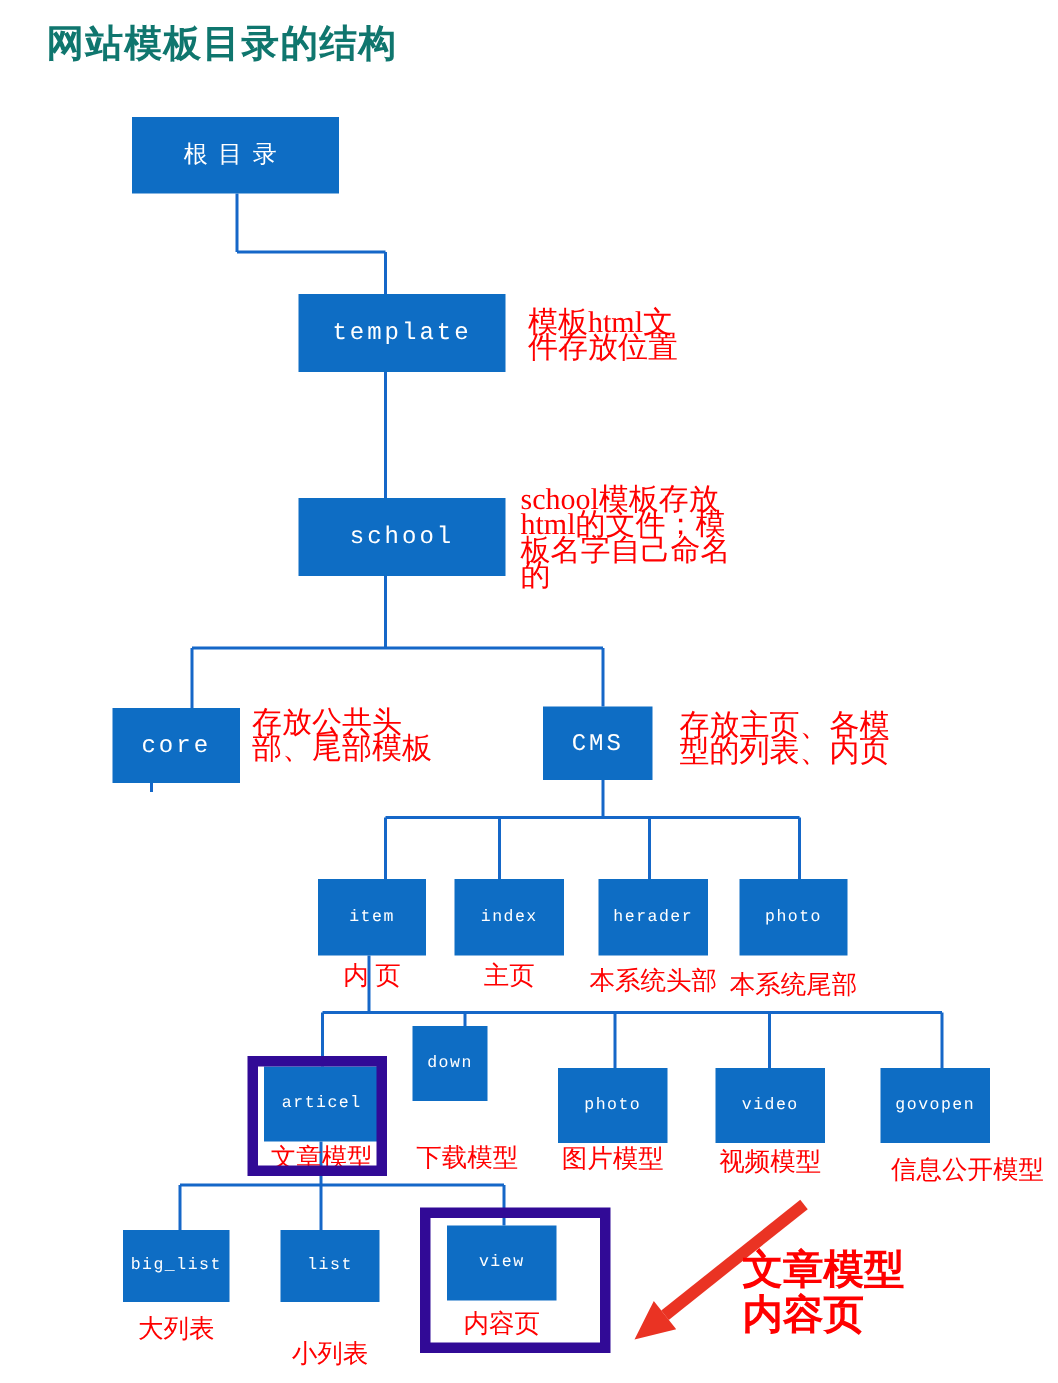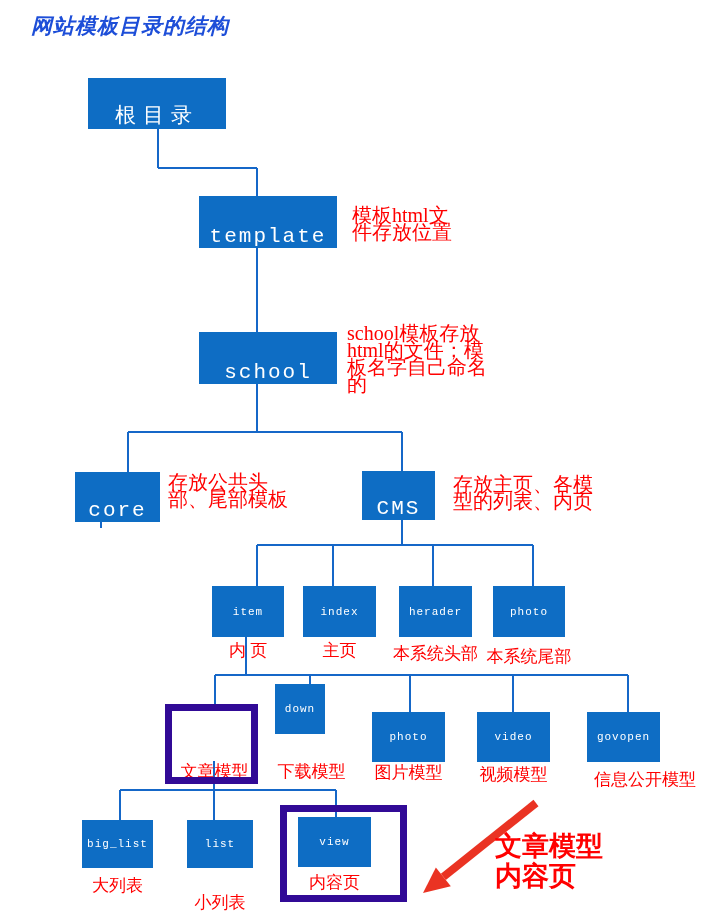--- a/index.html
+++ b/index.html
@@ -8,31 +8,30 @@
     --red:#ff0000;
     --purple:#310a96;
     --arrow:#ea3323;
   }
   html,body{margin:0;padding:0;background:#ffffff;}
   body{width:705px;height:922px;font-family:"Liberation Sans",sans-serif;}
   #stage{position:relative;width:705px;height:922px;overflow:hidden;background:#ffffff;}
   #wires{position:absolute;left:0;top:0;width:705px;height:922px;pointer-events:none;}
   .title{
     position:absolute;left:31px;top:12px;
-    font-size:21px;font-weight:bold;color:#1d4ed8;letter-spacing:1px;
+    font-size:25px;font-weight:bold;color:#0f766e;letter-spacing:1px;
     font-family:"Liberation Sans","DejaVu Sans",sans-serif;
-    font-style:italic;
   }
   .node{
     position:absolute;background:var(--blue);color:#ffffff;
     display:flex;align-items:center;justify-content:center;
     font-family:"Liberation Mono","DejaVu Sans Mono",monospace;
     box-sizing:border-box;z-index:2;
   }
-  .node.lg{font-size:21px;letter-spacing:2px;align-items:flex-end;}
+  .node.lg{font-size:16px;letter-spacing:2px;}
   .node.sm{font-size:11px;letter-spacing:1px;}
   .sub{
     position:absolute;color:var(--red);font-size:17px;line-height:19px;
     white-space:nowrap;transform:translateX(-50%);z-index:1;
     font-family:"Liberation Serif","DejaVu Serif",serif;
   }
   .note{
     position:absolute;color:var(--red);font-size:20px;line-height:17px;
     white-space:pre-line;z-index:3;
     font-family:"Liberation Serif","DejaVu Serif",serif;
@@ -126,20 +125,23 @@
     </div>
     <div class="sub" style="left: 339.5px; top: 641px;">主页</div>
     <div class="node sm" style="left: 399px; top: 586px; width: 73px; height: 51px;">
       <span>herader</span>
     </div>
     <div class="sub" style="left: 435.5px; top: 644px;">本系统头部</div>
     <div class="node sm" style="left: 493px; top: 586px; width: 72px; height: 51px;">
       <span>photo</span>
     </div>
     <div class="sub" style="left: 529px; top: 647px;">本系统尾部</div>
+    <div class="node sm" style="left: 176px; top: 711px; width: 77px; height: 50px;">
+      <span>articel</span>
+    </div>
     <div class="sub" style="left: 214.5px; top: 762px;">文章模型</div>
     <div class="node sm" style="left: 275px; top: 684px; width: 50px; height: 50px;">
       <span>down</span>
     </div>
     <div class="sub" style="left: 311.5px; top: 762px;">下载模型</div>
     <div class="node sm" style="left: 372px; top: 712px; width: 73px; height: 50px;">
       <span>photo</span>
     </div>
     <div class="sub" style="left: 408.5px; top: 763px;">图片模型</div>
     <div class="node sm" style="left: 477px; top: 712px; width: 73px; height: 50px;">

